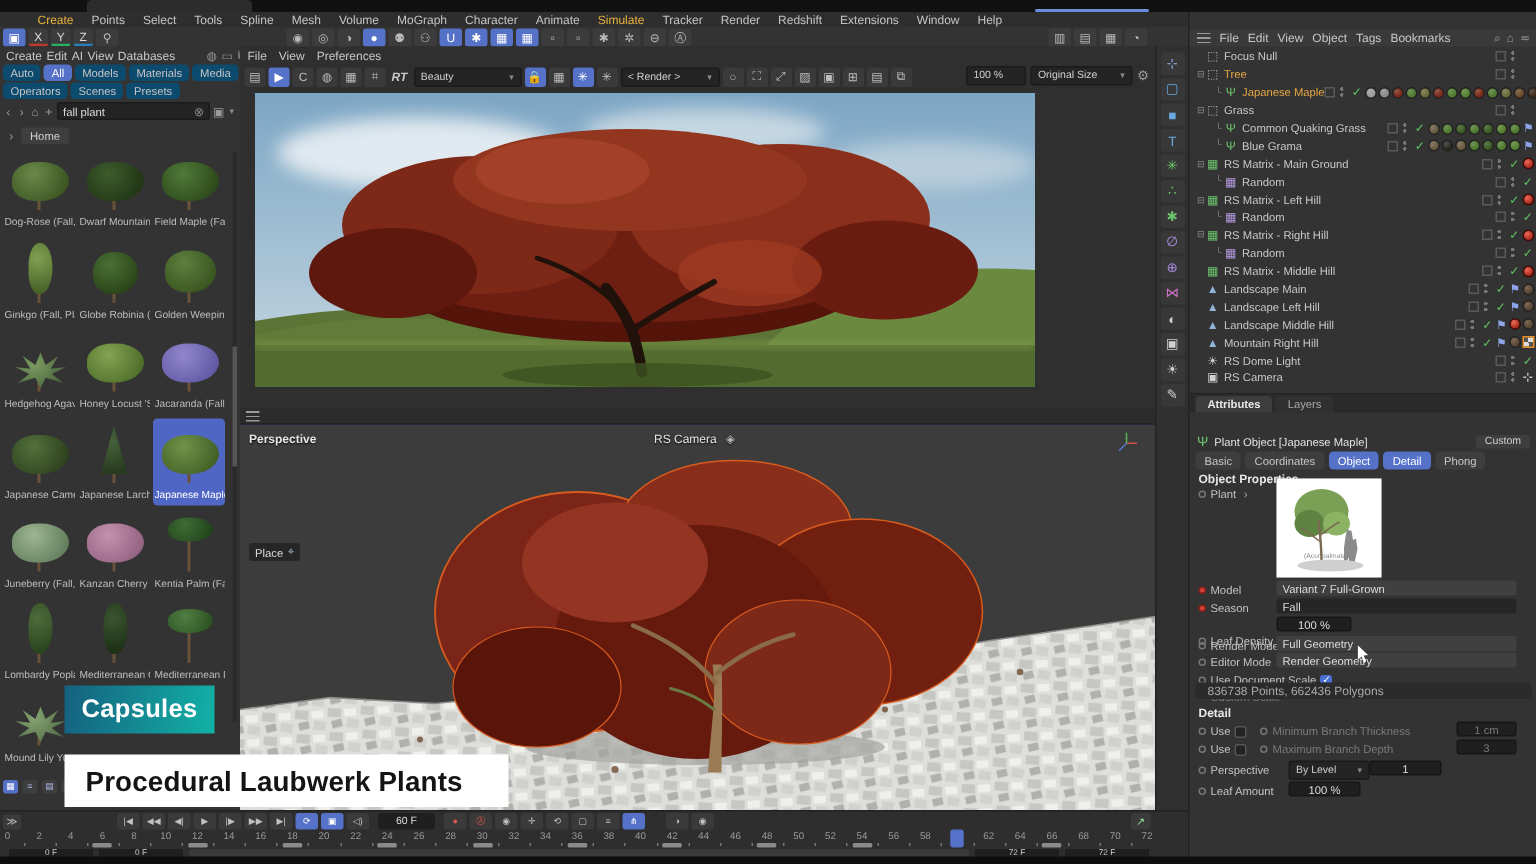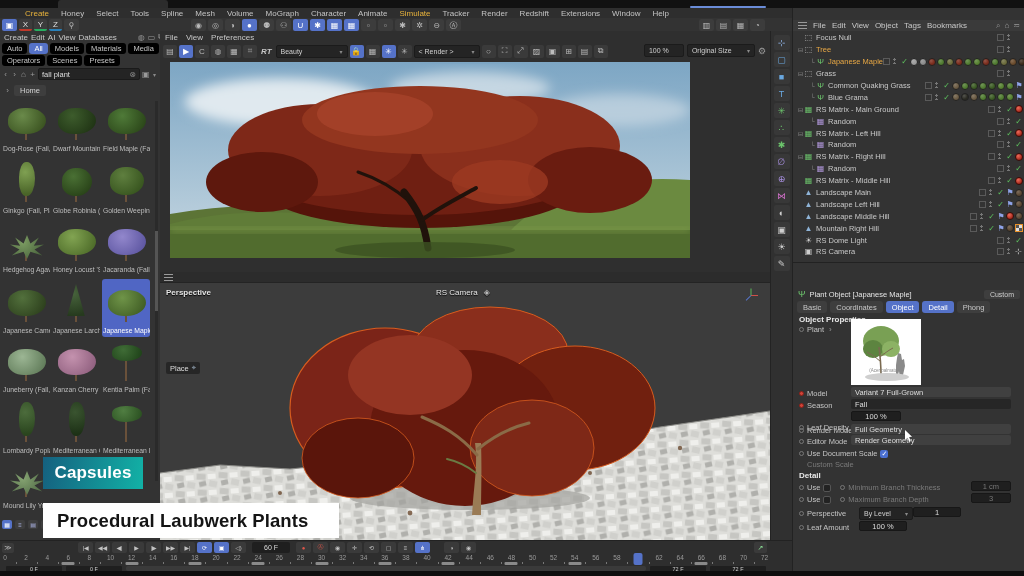--- a/index.html
+++ b/index.html
@@ -19,21 +19,21 @@
   .tbi.hl{background:#5572c8;color:#fff;}
   .tbi.first{background:#5572c8;color:#fff;margin-left:2px;}
   .axis-btn{width:13px;height:12px;margin:0 1px;display:flex;align-items:center;justify-content:center;font-size:8px;color:#ddd;background:#3c3c3c;border-radius:2px;border-bottom:2px solid transparent;box-sizing:border-box;}
   .mid-gap{width:110px;}
   .right-gap{flex:1;}
   
   .asset-browser{left:0;top:31px;width:160px;height:509px;background:#333;border-right:1px solid #222;}
   .ab-row{display:flex;align-items:center;height:10px;padding:0 4px;gap:3px;}
   .ab-menus{position:absolute;left:0;top:1px;width:160px;}
   .ab-mini{margin-left:auto;display:flex;gap:2px;}
-  .chip{background:#000000;border-radius:3px;padding:1px 5px;font-size:7.5px;color:#c6c6c6;}
+  .chip{background:#0c4a6e;border-radius:3px;padding:1px 5px;font-size:7.5px;color:#c6c6c6;}
   .chip.active{background:#5572c8;color:#fff;}
   .ab-tabs{position:absolute;left:2px;top:12px;display:flex;gap:2px;}
   .ab-tabs2{position:absolute;left:2px;top:24px;display:flex;gap:2px;}
   .search-row{position:absolute;left:0;top:36px;width:160px;height:14px;display:flex;align-items:center;gap:2px;padding:0 2px;box-sizing:border-box;}
   .nav-a{color:#9a9a9a;font-size:8px;width:7px;text-align:center;}
   .search-field{flex:1;height:10px;background:#242424;border:1px solid #1a1a1a;border-radius:2px;color:#ddd;display:flex;align-items:center;padding:0 3px;gap:2px;}
   .search-field .val{flex:1;font-size:7.5px;}
   .breadcrumb-row{position:absolute;left:4px;top:54px;display:flex;align-items:center;gap:3px;}
   .bc-chip{background:#3e3e3e;border-radius:2px;padding:1px 6px;font-size:7.5px;color:#d2d2d2;}
   .asset-grid{position:absolute;left:2px;top:66px;width:150px;}
@@ -150,21 +150,21 @@
 </style>
 </head>
 <body>
 
 <div class="abs title-bar">
   <div class="abs title-tab"></div>
   <div class="abs layout-hl"></div>
 </div>
 <div class="abs menu-bar" id="menu-bar">
     <span class="menu-item hl">Create</span>
-    <span class="menu-item">Honey</span>
+    <span class="menu-item">Points</span>
     <span class="menu-item">Select</span>
     <span class="menu-item">Tools</span>
     <span class="menu-item">Spline</span>
     <span class="menu-item">Mesh</span>
     <span class="menu-item">Volume</span>
     <span class="menu-item">MoGraph</span>
     <span class="menu-item">Character</span>
     <span class="menu-item">Animate</span>
     <span class="menu-item hl">Simulate</span>
     <span class="menu-item">Tracker</span>
@@ -817,20 +817,24 @@
         <span class="om-cols">
           <span class="tag-box"></span>
           <span class="dots"></span>
           <span class="chk target">⊹</span>
         </span>
       </div>
     </div>
 </div>
 
 <div class="abs attr-panel">
+  <div class="at-tabs" id="at-tabs">
+      <span class="op-tab active">Attributes</span>
+      <span class="op-tab">Layers</span>
+    </div>
   <div class="at-title">
     <span style="color:#6cc46c;font-size:9px">Ψ</span>
     <span style="color:#e4e4e4;font-size:7.5px">Plant Object [Japanese Maple]</span>
     <span class="custom-btn">Custom</span>
   </div>
   <div class="at-chips" id="at-chips">
       <span class="at-chip">Basic</span>
       <span class="at-chip">Coordinates</span>
       <span class="at-chip active">Object</span>
       <span class="at-chip active">Detail</span>
@@ -900,20 +904,23 @@
   <div class="arow" style="top:186px">
     <span class="pdot"></span>
       <span class="alabel">Use Document Scale</span>
     <span class="cb">✓</span>
   </div>
   <div class="arow" style="top:197px;display:none2">
     <span style="width:5px"></span>
       <span class="alabel dis">Custom Scale</span>
   </div>
 
+  <div class="info-bar">
+      <span>836738 Points, 662436 Polygons</span>
+    </div>
 
   <div class="sec" style="top:208px">Detail</div>
 
   <div class="arow" style="top:220px">
     <span class="pdot"></span>
       <span class="alabel">Use</span>
     <span class="cb empty"></span>
     <span class="pdot" style="margin-left:6px"></span>
     <span class="alabel dis">Minimum Branch Thickness</span>
   </div>

